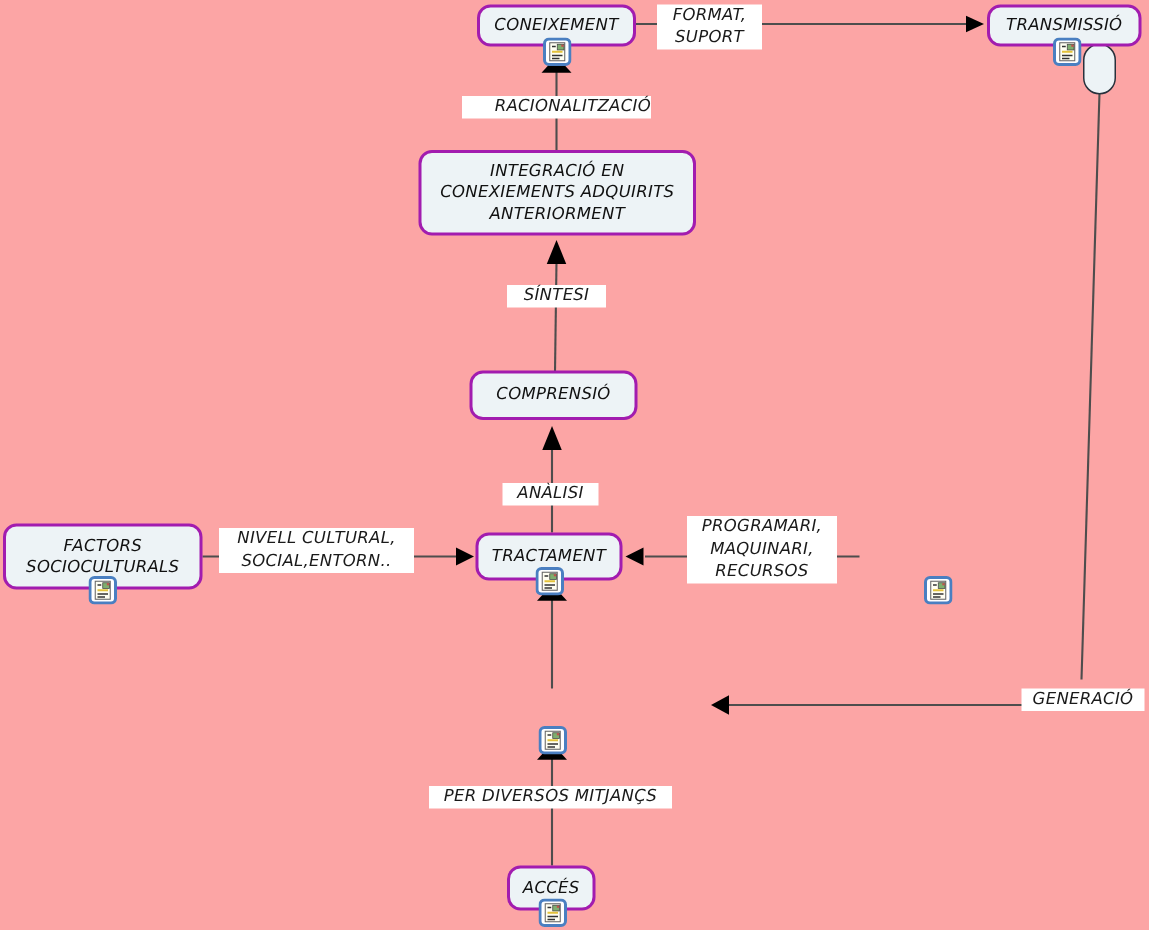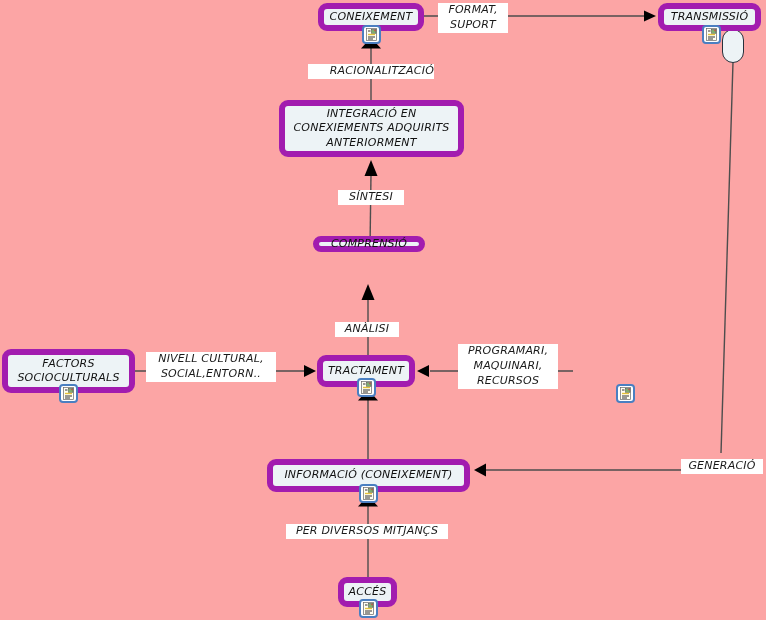--- a/index.html
+++ b/index.html
@@ -8,21 +8,21 @@
     background:#ffffff;
     font-family:"DejaVu Sans","Liberation Sans",sans-serif;
     overflow:hidden;
   }
   #canvas{position:relative;width:766px;height:620px;background:#fca5a5;font-style:italic;}
   svg.wires{position:absolute;left:0;top:0;z-index:1;}
   .node{
     position:absolute;z-index:3;
     display:flex;align-items:center;justify-content:center;
     background:#edf3f6;
-    border:6px solid #a21caf;
+    border:2px solid #a21caf;
     border-radius:9px;
     font-size:11px;color:#111111;
     text-align:center;white-space:pre-line;line-height:1.3;
     box-sizing:border-box;
     letter-spacing:0.2px;
   }
   .handle-oval{
     position:absolute;z-index:2;
     background:#edf3f6;border:1px solid #28313c;border-radius:11px;
     box-sizing:border-box;
@@ -80,25 +80,24 @@
 MAQUINARI,
 RECURSOS</div>
   <div class="link-label" style="left:681px;top:459px;width:82px;text-align:center;">GENERACIÓ</div>
   <div class="link-label" style="left:286px;top:524px;width:162px;">PER DIVERSOS MITJANÇS</div>
 
   <div class="node" style="left:318px;top:3px;width:106px;height:28px;">CONEIXEMENT</div>
   <div class="node" style="left:279px;top:100px;width:185px;height:57px;">INTEGRACIÓ EN
 CONEXIEMENTS ADQUIRITS
 ANTERIORMENT</div>
   <div class="node" style="left:658px;top:3px;width:103px;height:28px;">TRANSMISSIÓ</div>
-  <div class="node" style="left:313px;top:236px;width:112px;height:16px;">COMPRENSIÓ</div>
+  <div class="node" style="left:313px;top:247px;width:112px;height:33px;">COMPRENSIÓ</div>
   <div class="node" style="left:2px;top:349px;width:133px;height:44px;">FACTORS
 SOCIOCULTURALS</div>
   <div class="node" style="left:317px;top:355px;width:98px;height:32px;">TRACTAMENT</div>
-  <div class="node" style="left:267px;top:459px;width:203px;height:33px;">INFORMACIÓ (CONEIXEMENT)</div>
   <div class="node" style="left:338px;top:577px;width:59px;height:30px;">ACCÉS</div>
 
   <svg class="res-icon" style="left:362px;top:25px;" viewBox="0 0 19 19">
     <rect x="1" y="1" width="17" height="17" rx="3" fill="#ffffff" stroke="#4a7fc1" stroke-width="2"></rect>
     <rect x="4.5" y="3.5" width="10" height="12" fill="#fffef2" stroke="#666" stroke-width="0.7"></rect>
     <rect x="9.5" y="4.5" width="4.5" height="3.8" fill="#7fae6e" stroke="#444" stroke-width="0.5"></rect>
     <rect x="12.2" y="4.8" width="1.6" height="1.4" fill="#c0504d"></rect>
     <line x1="6" y1="6" x2="8.5" y2="6" stroke="#333" stroke-width="1"></line>
     <line x1="6" y1="9.5" x2="13" y2="9.5" stroke="#e4c23a" stroke-width="1.4"></line>
     <line x1="6" y1="12" x2="13" y2="12" stroke="#333" stroke-width="1"></line>

